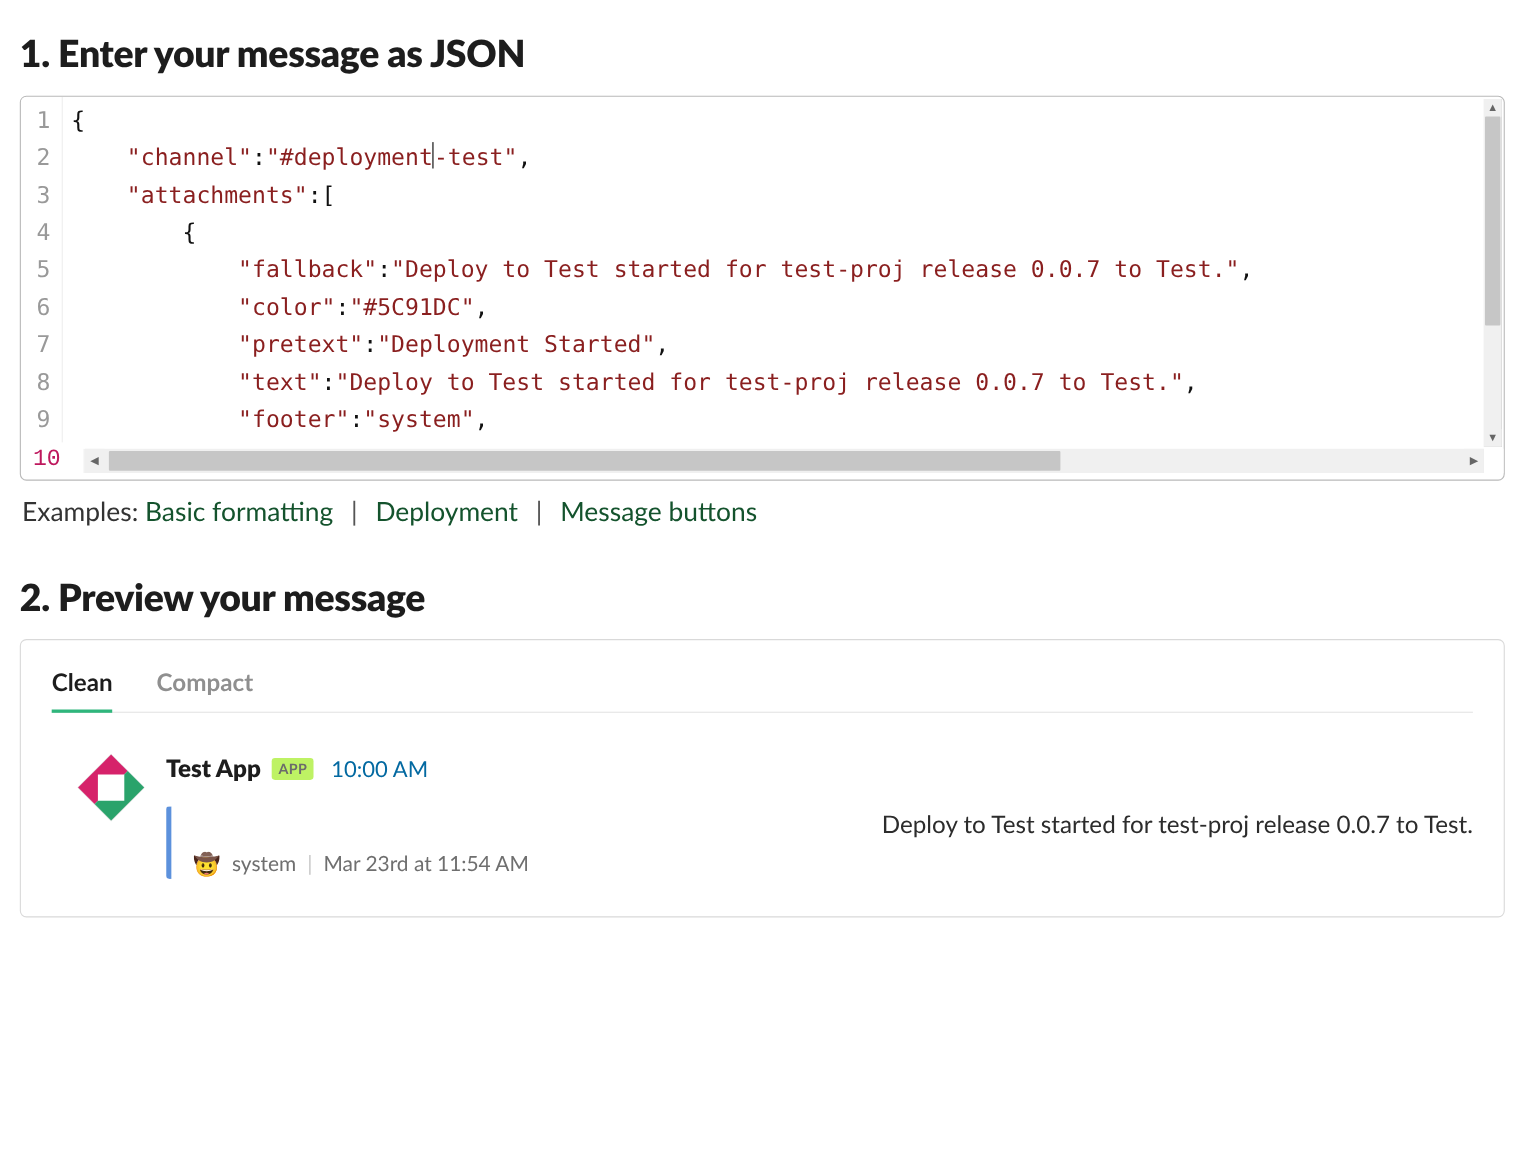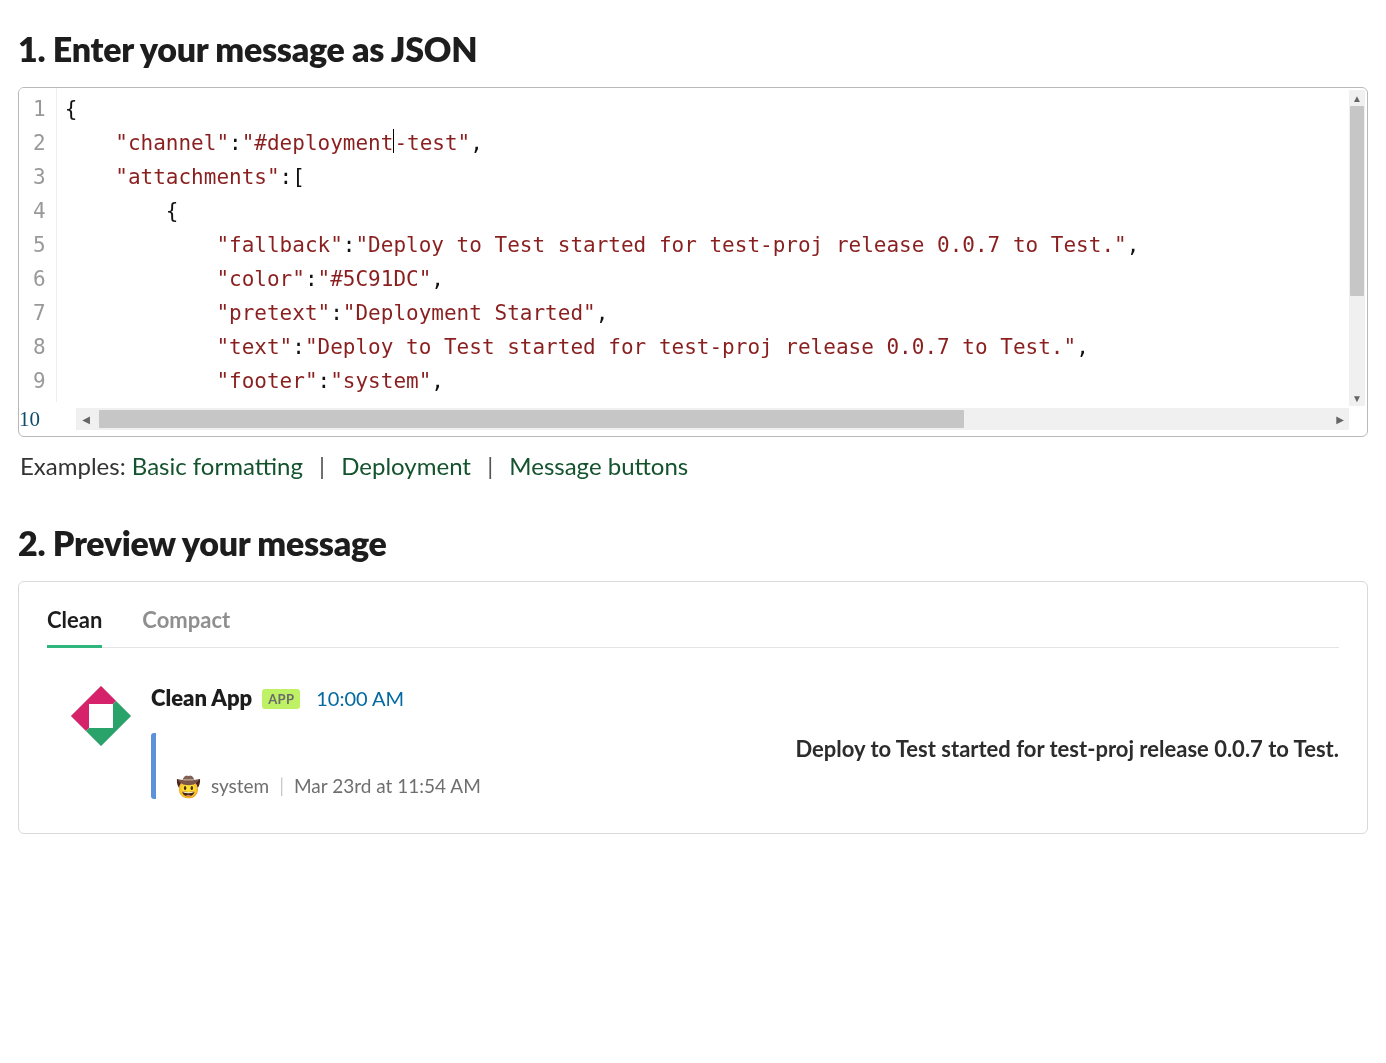--- a/index.html
+++ b/index.html
@@ -87,26 +87,26 @@
   .hscroll {
     height: 22px;
     display: flex;
     align-items: stretch;
     background: #fff;
     border-top: 0;
   }
   .hscroll .gutter-stub {
     flex: 0 0 auto;
     width: 58px;
-    text-align: left;
+    text-align: center;
     padding-right: 10px;
-    font-family: Liberation Serif, serif;
+    font-family: Liberation Mono, monospace;
     font-size: 21px;
     line-height: 22px;
-    color: #0c4a6e;
+    color: #be185d;
     border-right: 1px solid #eee;
   }
   .hscroll .harea {
     flex: 1 1 auto;
     position: relative;
     background: #f0f0f0;
     margin-right: 18px;
   }
   .hscroll .left, .hscroll .right {
     position: absolute; top: 0; width: 18px; height: 22px;
@@ -180,21 +180,21 @@
   }
   .timestamp { font-size: 20px; color: #0369a1; margin-left: 6px; }
   .pretext { margin-top: 4px; }
 
   .attachment {
     margin-top: 22px;
     border-left: 5px solid #5C91DC;
     border-radius: 3px;
     padding: 2px 0 2px 20px;
   }
-  .att-text { font-size: 22px; color: #2c2c2c; font-weight: bold; }
+  .att-text { font-size: 22px; color: #2c2c2c; }
   .att-footer {
     margin-top: 12px;
     display: flex; align-items: center; gap: 10px;
     font-size: 19px; color: #6f6f6f;
   }
   .footer-icon { font-size: 20px; line-height: 1; }
   .footer-sep { color: #c8c8c8; }
 </style>
 </head>
 <body>
@@ -257,21 +257,21 @@
         <polygon points="32,2 62,32 32,62 2,32" fill="#ffffff" stroke="#e0e0e0" stroke-width="1"></polygon>
         <polygon points="32,2 47,17 17,47 2,32" fill="#d6226a"></polygon>
         <polygon points="47,17 62,32 32,62 17,47" fill="#2aa36b"></polygon>
         <polygon points="32,2 62,32 47,17" fill="#38c1d0"></polygon>
         <polygon points="2,32 17,47 32,62" fill="#e8b02e"></polygon>
         <polygon points="20,20 44,20 44,44 20,44" fill="#ffffff"></polygon>
       </svg>
     </div>
     <div class="msg-body">
       <div class="msg-header">
-        <span class="app-name">Clean App</span>
+        <span class="app-name">Test App</span>
         <span class="app-badge">APP</span>
         <span class="timestamp">10:00 AM</span>
       </div>
 
       <div class="attachment" id="att-block" style="border-left-color: rgb(92, 145, 220);">
         <div class="att-text">Deploy to Test started for test-proj release 0.0.7 to Test.</div>
         <div class="att-footer">
           <span class="footer-icon">🤠</span>
           <span>system</span>
           <span class="footer-sep">|</span>

